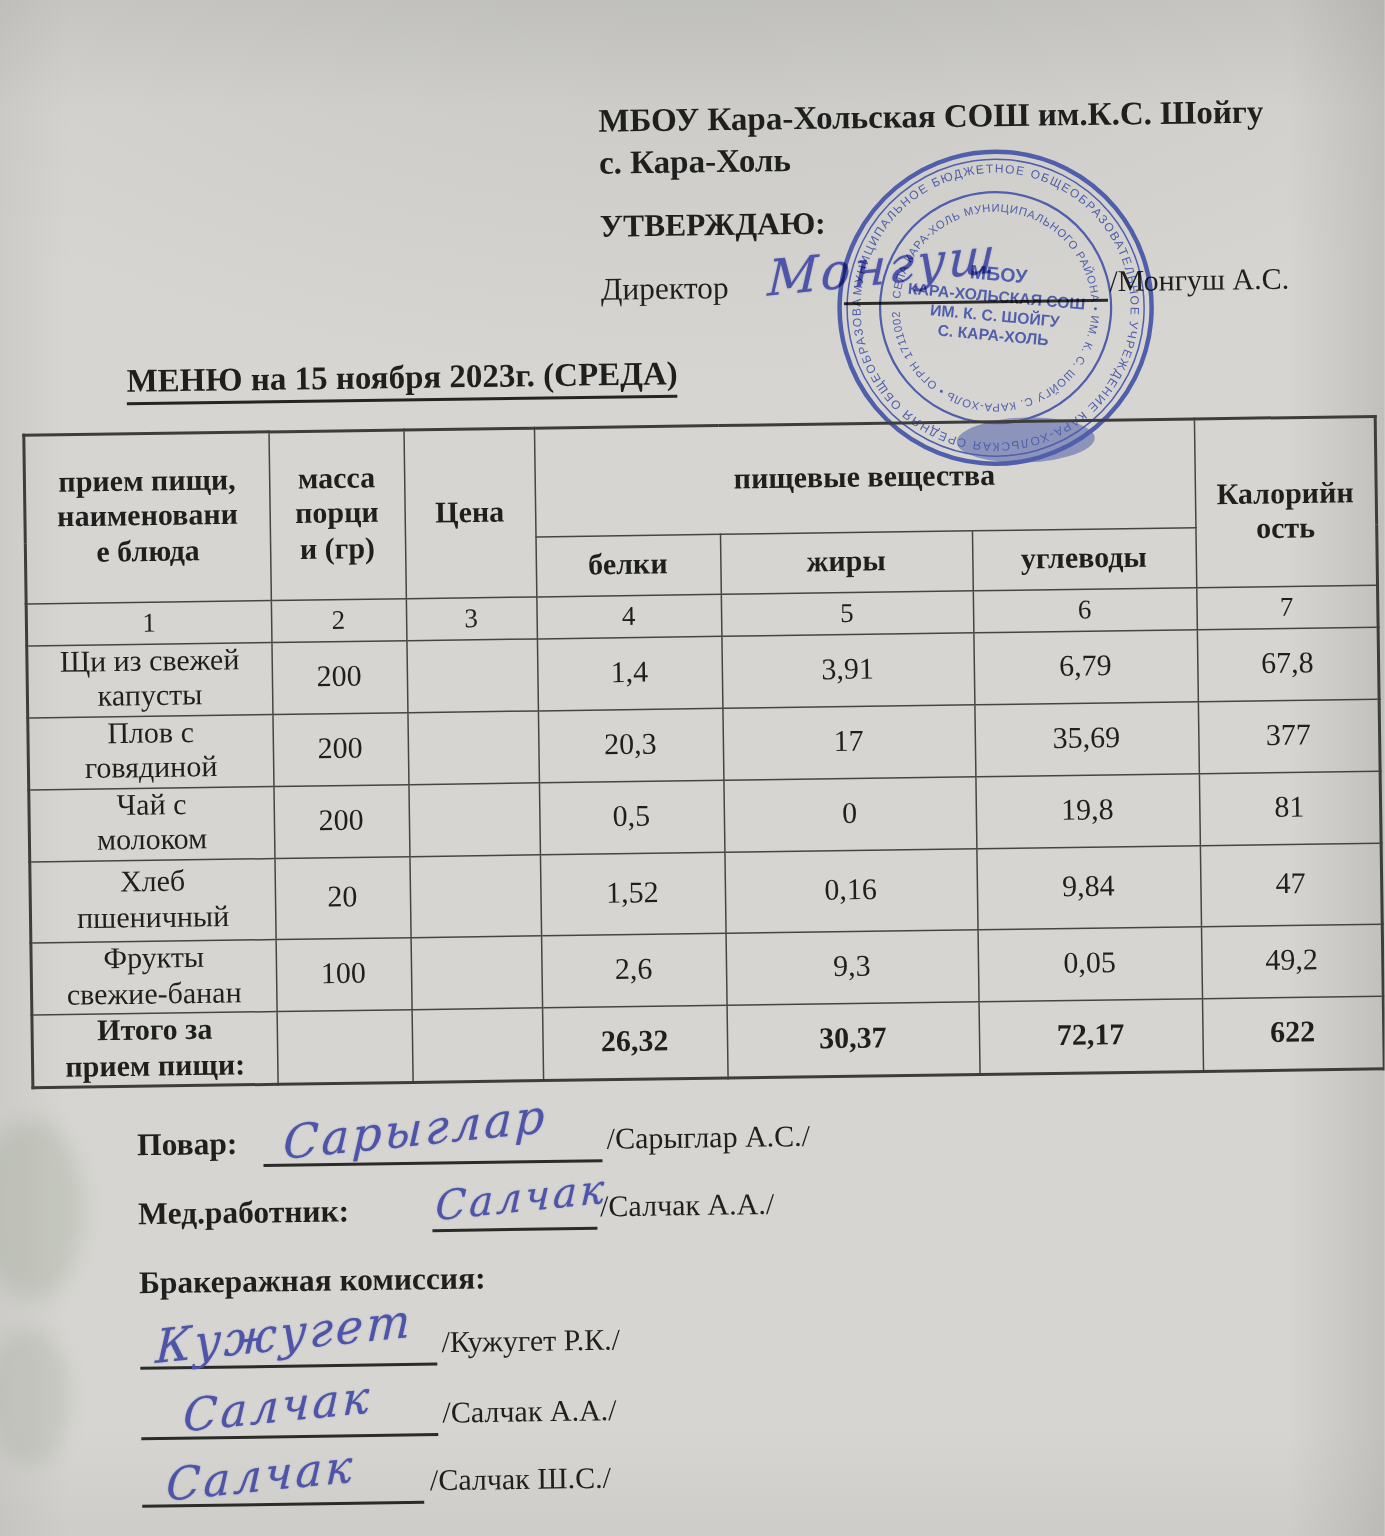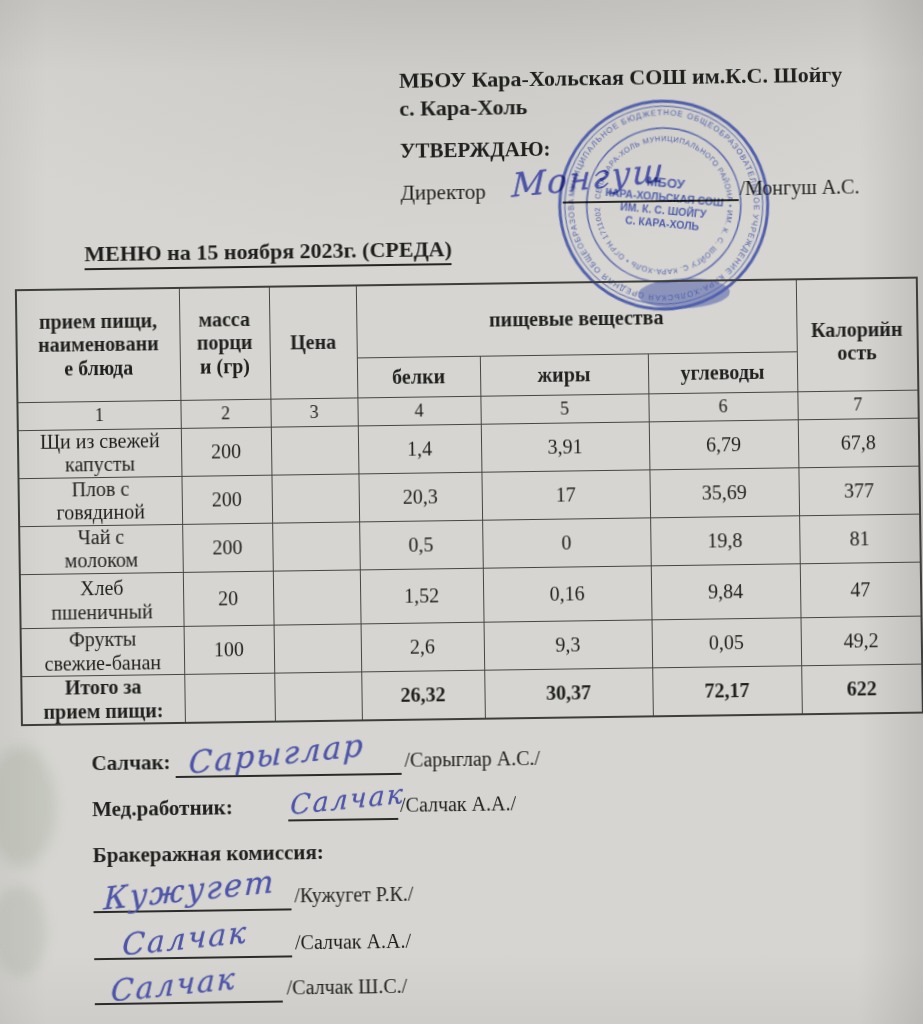--- a/index.html
+++ b/index.html
@@ -189,21 +189,21 @@
         <td></td>
         <td></td>
         <td class="b vb">26,32</td>
         <td class="b">30,37</td>
         <td class="b">72,17</td>
         <td class="b vt">622</td>
       </tr>
     </tbody>
   </table>
 
-  <div class="abs sig-label" style="left:88px;top:746px">Салчак:</div>
+  <div class="abs sig-label" style="left:88px;top:746px">Повар:</div>
   <div class="abs uline" style="left:172px;top:772px;width:226px"></div>
   <div class="abs script" style="left:185px;top:733px;font-size:31px">Сарыглар</div>
   <div class="abs sig-name" style="left:401px;top:748px">/Сарыглар А.С./</div>
 
   <div class="abs sig-label" style="left:88px;top:792px">Мед.работник:</div>
   <div class="abs uline" style="left:284px;top:817px;width:110px"></div>
   <div class="abs script" style="left:286px;top:782px;font-size:27px">Салчак</div>
   <div class="abs sig-name" style="left:396px;top:793px">/Салчак А.А./</div>
 
   <div class="abs sig-label" style="left:88px;top:838px">Бракеражная комиссия:</div>

